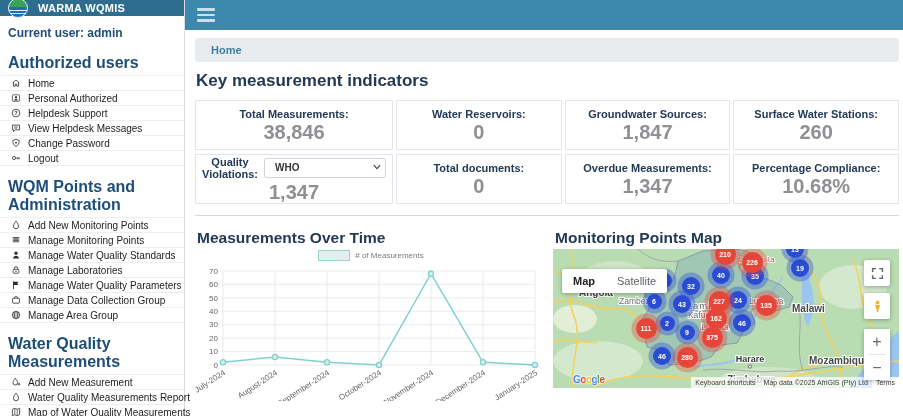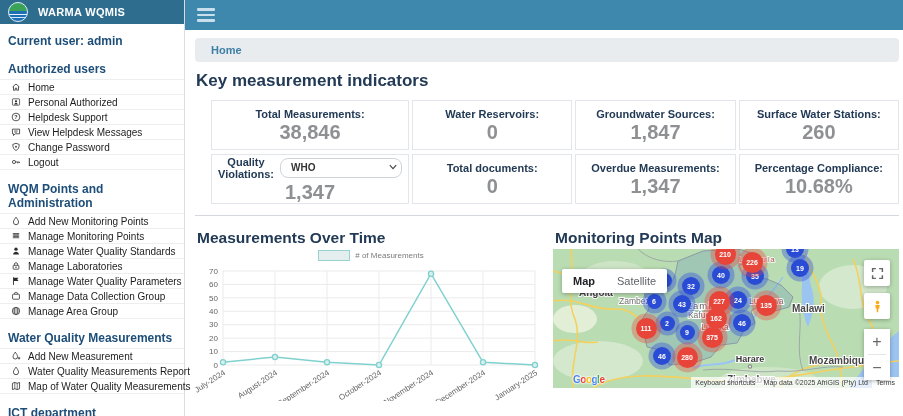--- a/index.html
+++ b/index.html
@@ -1,48 +1,48 @@
 <!DOCTYPE html>
 <html><head>
 <meta charset="utf-8">
 <style>
   html,body{margin:0;padding:0;width:903px;height:416px;overflow:hidden;background:#fff;
     font-family:"Liberation Sans",sans-serif;-webkit-font-smoothing:antialiased;}
   .app{display:flex;width:903px;height:416px;}
 
   
   .sidebar{width:185px;min-width:185px;height:416px;background:#fff;border-right:1px solid #d9dde1;box-sizing:border-box;}
-  .sidebar-header{height:24px;background:#2e6d8e;display:flex;align-items:center;padding:0 8px;}
+  .sidebar-header{height:16px;background:#2e6d8e;display:flex;align-items:center;padding:0 8px;}
   .logo{width:20px;height:20px;border-radius:50%;background:linear-gradient(to bottom,#3aa357 0%,#3aa357 45%,#1f6fb4 45%,#1f6fb4 62%,#e8f4ff 62%,#e8f4ff 66%,#1f6fb4 66%,#1f6fb4 78%,#cfe8ff 78%,#cfe8ff 82%,#1f6fb4 82%);border:1px solid #dfefff;box-sizing:border-box;}
   .brand{color:#fff;font-weight:bold;font-size:11px;margin-left:10px;letter-spacing:.3px;}
   .current-user{padding:10px 8px 2px 8px;color:#1d4e79;font-weight:bold;font-size:12px;}
-  .sec-heading{padding:12px 8px 3px 8px;color:#1d4e79;font-weight:bold;font-size:12px;}
+  .sec-heading{padding:12px 8px 3px 8px;color:#1d4e79;font-weight:bold;font-size:16px;}
   .menu-list{border-top:1px solid #eceef0;}
   .menu-item{display:flex;align-items:center;gap:7px;padding:1.5px 6px 1.5px 11px;font-size:10px;color:#1c1c1c;border-bottom:1px solid #eceef0;cursor:pointer;white-space:nowrap;}
   .mi{width:10px;height:10px;min-width:10px;color:#2b2b2b;}
 
   
   .main{flex:1;display:flex;flex-direction:column;}
   .topbar{height:30px;min-height:30px;background:#3e88ad;display:flex;align-items:center;padding:0 10px;}
   .hamburger{display:flex;flex-direction:column;gap:3px;cursor:pointer;padding:2px;}
   .hamburger span{display:block;width:18px;height:2.5px;background:#c9dfeb;border-radius:1px;}
   .content{padding:8px 9px 0 10px;position:relative;}
   .breadcrumb{background:#e9ecef;border-radius:4px;padding:6px 16px;font-size:11px;margin-bottom:9px;}
   .breadcrumb a{color:#3e7fa6;font-weight:600;text-decoration:none;cursor:pointer;}
   .page-title{font-size:17px;font-weight:bold;color:#223a55;margin:2px 0 9px 1px;}
 
   
-  .cards{display:grid;grid-template-columns:repeat(4,1fr);gap:4px 3px;margin-left:16px;}
+  .cards{display:grid;grid-template-columns:repeat(4,1fr);gap:4px 3px;}
   .card{border:1px solid #e2e6ea;background:#fff;height:50px;display:flex;flex-direction:column;align-items:center;justify-content:center;padding:2px 6px;box-sizing:border-box;}
   .card-label{font-size:11px;font-weight:bold;color:#223a55;text-align:center;}
   .card-value{font-size:20px;font-weight:bold;color:#8e9093;line-height:1.1;margin-top:1px;}
   .card-top{display:flex;align-items:center;gap:6px;width:100%;justify-content:center;}
   .sel-wrap{position:relative;flex:0 0 auto;}
   .qv-select{appearance:none;-webkit-appearance:none;width:122px;height:20px;font-size:10px;font-weight:bold;color:#333;
-    border:1px solid #ced4da;border-radius:8px;background:#fff;padding:0 16px 0 10px;font-family:"Liberation Sans",sans-serif;}
+    border:1px solid #ced4da;border-radius:3px;background:#fff;padding:0 16px 0 10px;font-family:"Liberation Sans",sans-serif;}
   .sel-chev{position:absolute;right:5px;top:7px;width:8px;height:6px;pointer-events:none;}
 
   .divider{border:none;border-top:1px solid #d5d9dd;margin:11px 0 3px 0;}
 
   
   .panels{display:flex;gap:6px;}
   .panel-title{font-size:15.5px;font-weight:bold;color:#223a55;margin:10px 0 2px 2px;}
   .chart-panel{width:352px;min-width:352px;}
   .legend-row{display:flex;align-items:center;justify-content:center;gap:5px;margin:3px 0 0 0;cursor:pointer;}
   .legend-swatch{width:30px;height:9px;background:#e4eeee;border:1px solid #96d2cf;}

